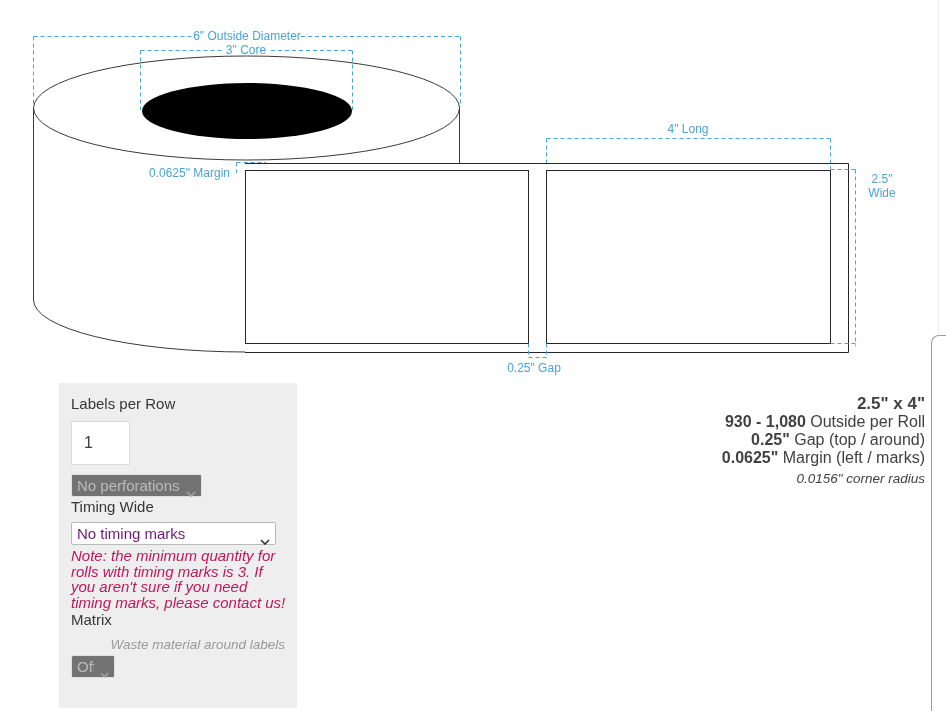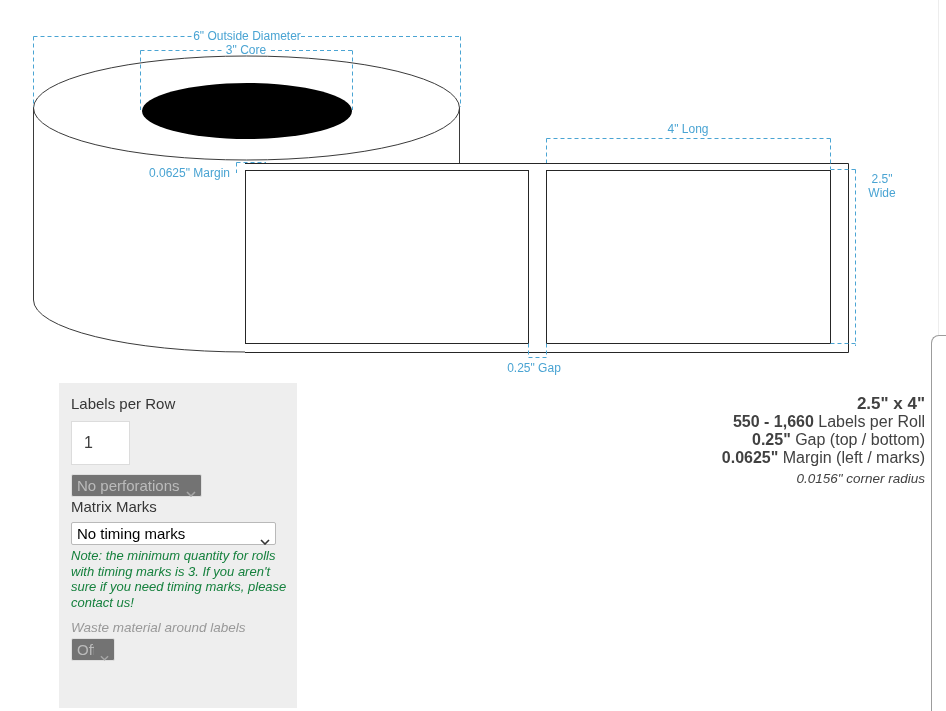--- a/index.html
+++ b/index.html
@@ -30,27 +30,27 @@
     background:#eeeeee;box-sizing:border-box;padding:13px 12px 0 12px;margin-left:34px;}
   .field-label{font-size:15px;color:#363636;line-height:15px;}
   .num-input{display:block;width:59px;height:44px;box-sizing:border-box;
     margin-top:10px;border:1px solid #dcdcdc;background:#fff;
     font-family:"Liberation Sans", sans-serif;font-size:16px;color:#3d3d3d;
     padding-left:12px;outline:none;}
   .sel-wrap{position:relative;display:inline-block;}
   .sel{appearance:none;-webkit-appearance:none;-moz-appearance:none;
     box-sizing:border-box;height:23px;border:1px solid #b9b9b9;border-radius:2px;
     background:#fff;font-family:"Liberation Sans", sans-serif;font-size:15px;
-    color:#000000;padding:0 20px 0 5px;outline:none;}
+    color:#701a75;padding:0 20px 0 5px;outline:none;}
   .sel-wrap .chev{position:absolute;right:6px;top:9px;pointer-events:none;color:#333;}
   .sel-wrap.disabled .sel{background:#404040;border-color:#d9d9d9;color:#a6a6a6;}
   .sel-wrap.disabled .chev{color:#a6a6a6;}
-  .note{font-style:italic;font-size:13px;line-height:15.6px;color:#15803d;
+  .note{font-style:italic;font-size:15px;line-height:15.6px;color:#be185d;
     width:218px;margin-top:3px;}
-  .waste{font-style:italic;font-size:13.5px;color:#999;margin-top:10px;} .mt9{margin-top:9px;} .mt8{margin-top:8px;}
+  .waste{font-style:italic;font-size:13.5px;color:#999;margin-top:10px;text-align:right;} .mt9{margin-top:9px;} .mt8{margin-top:8px;}
   .mt3{margin-top:3px;} .mt2{margin-top:2px;}
 </style>
 </head>
 <body>
 
 <svg class="diagram-svg" width="946" height="380" viewBox="0 0 946 380">
 
   <ellipse cx="246.5" cy="108" rx="213" ry="52" fill="#ffffff" stroke="#3a3a3a" stroke-width="1"></ellipse>
 
   <path d="M 33.5 108 L 33.5 300 A 213 52 0 0 0 246 352" fill="none" stroke="#3a3a3a" stroke-width="1"></path>
@@ -89,56 +89,57 @@
     <text x="882" y="197" text-anchor="middle">Wide</text>
     <text x="534" y="372" text-anchor="middle">0.25" Gap</text>
   </g>
 </svg>
 
 <div class="edge-faint"></div>
 <div class="side-card"></div>
 
 <div class="specs">
   <div class="size">2.5" x 4"</div>
-  <div><b>550 - 1,660</b><span> Labels per Roll</span></div>
-  <div><b>0.25"</b><span> Gap (top / bottom)</span></div>
+  <div><b>930 - 1,080</b><span> Outside per Roll</span></div>
+  <div><b>0.25"</b><span> Gap (top / around)</span></div>
   <div><b>0.0625"</b><span> Margin (left / marks)</span></div>
   <div class="corner">0.0156" corner radius</div>
 </div>
 
 <div class="panel">
 
   <div class="field-label">Labels per Row</div>
   <input class="num-input" type="text" value="1" style="">
 
   <div class="sel-wrap disabled mt9">
     <select class="sel" style="width:131px" disabled="">
       <option>No perforations</option>
     </select>
     <span class="chev">
       <svg width="10" height="6" viewBox="0 0 10 6">
           <polyline points="1,1 5,5 9,1" fill="none" stroke="currentColor" stroke-width="1.6"></polyline>
         </svg>
     </span>
   </div>
 
-  <div class="field-label mt2">Matrix Marks</div>
+  <div class="field-label mt2">Timing Wide</div>
   <div class="sel-wrap mt8">
     <select class="sel" style="width:205px">
       <option>No timing marks</option>
     </select>
     <span class="chev">
       <svg width="10" height="6" viewBox="0 0 10 6">
           <polyline points="1,1 5,5 9,1" fill="none" stroke="currentColor" stroke-width="1.6"></polyline>
         </svg>
     </span>
   </div>
 
   <div class="note">Note: the minimum quantity for rolls with timing marks is 3. If you aren't sure if you need timing marks, please contact us!</div>
 
+  <div class="field-label mt2">Matrix</div>
   <div class="waste">Waste material around labels</div>
   <div class="sel-wrap disabled mt3">
     <select class="sel" style="width:44px" disabled="">
       <option>Off</option>
     </select>
     <span class="chev">
       <svg width="9" height="6" viewBox="0 0 10 6">
           <polyline points="1,1 5,5 9,1" fill="none" stroke="currentColor" stroke-width="1.6"></polyline>
         </svg>
     </span>

